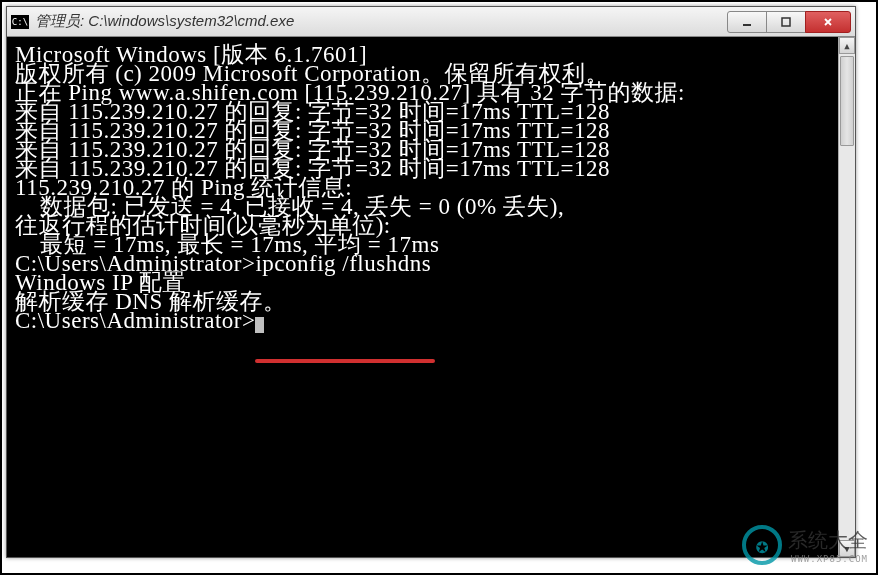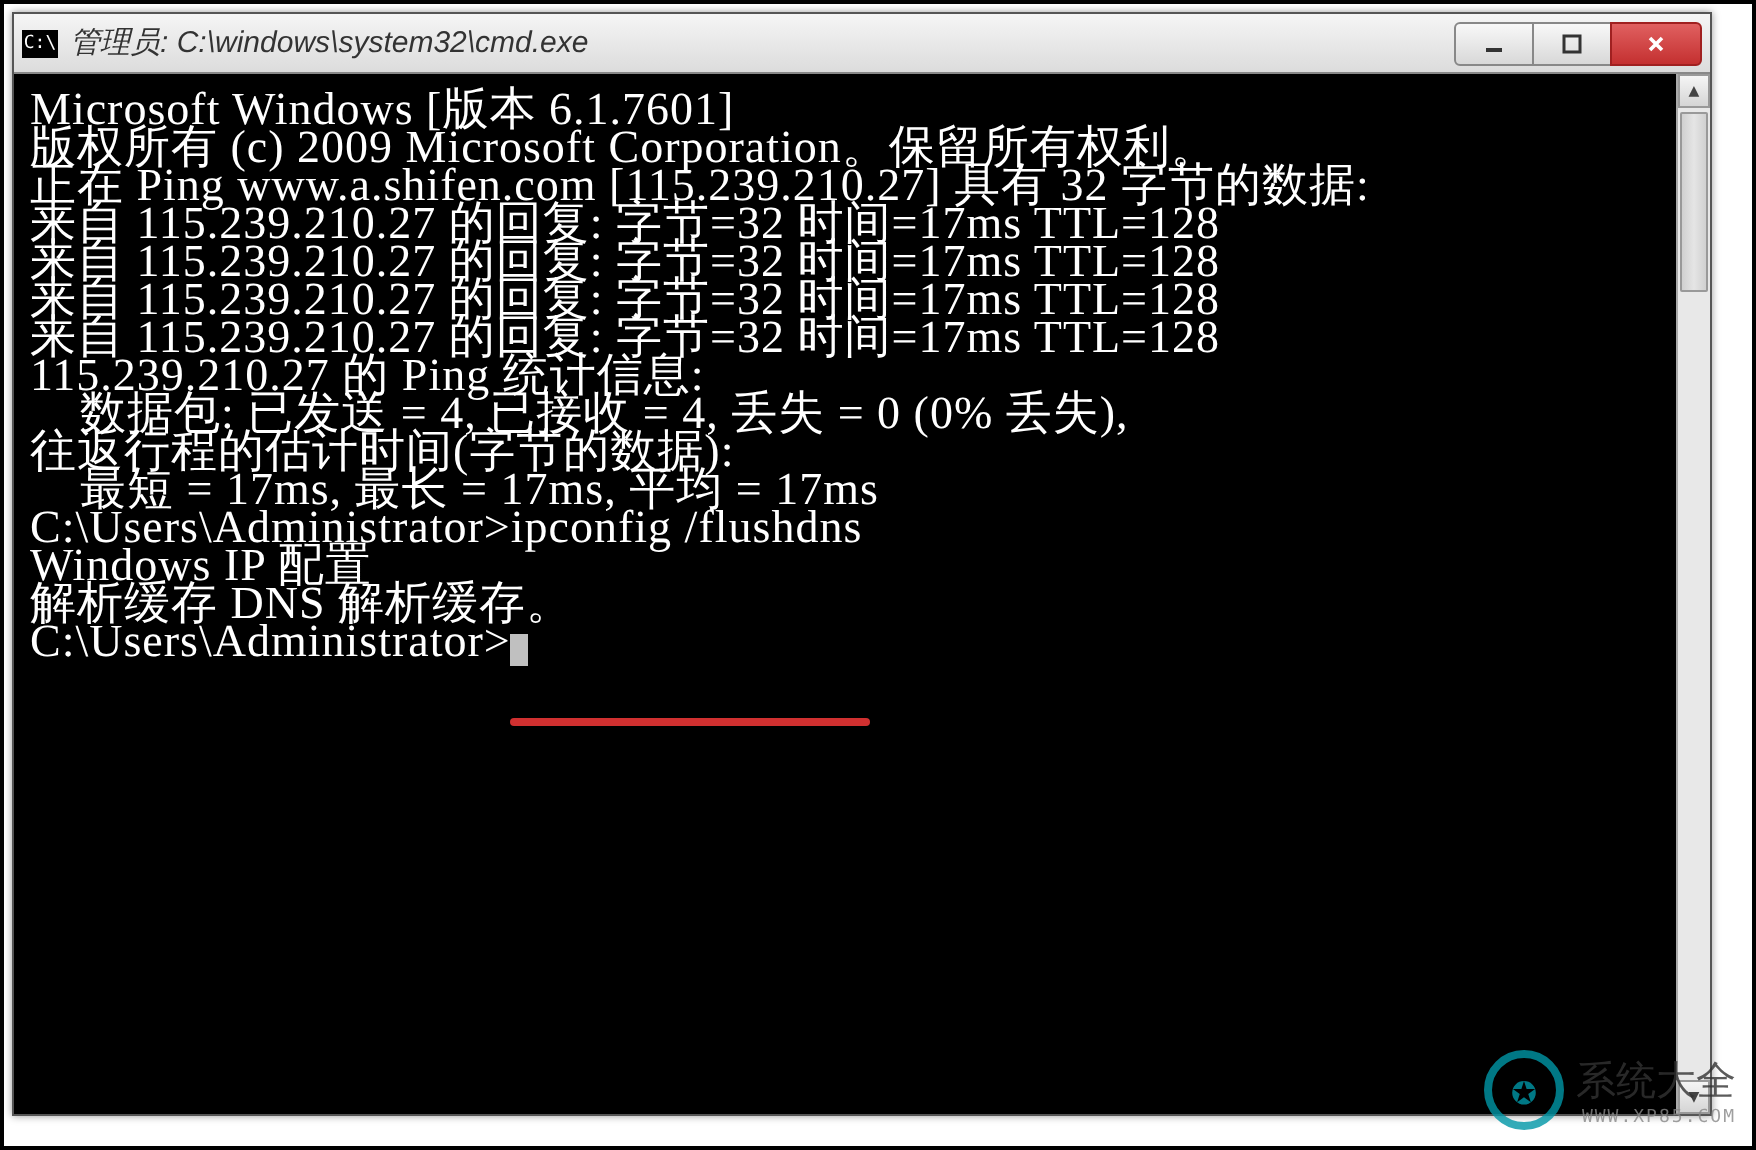--- a/index.html
+++ b/index.html
@@ -198,21 +198,21 @@
       <div class="term-line"></div>
       <div class="term-line"></div>
       <div class="term-line">正在 Ping www.a.shifen.com [115.239.210.27] 具有 32 字节的数据:</div>
       <div class="term-line">来自 115.239.210.27 的回复: 字节=32 时间=17ms TTL=128</div>
       <div class="term-line">来自 115.239.210.27 的回复: 字节=32 时间=17ms TTL=128</div>
       <div class="term-line">来自 115.239.210.27 的回复: 字节=32 时间=17ms TTL=128</div>
       <div class="term-line">来自 115.239.210.27 的回复: 字节=32 时间=17ms TTL=128</div>
       <div class="term-line"></div>
       <div class="term-line">115.239.210.27 的 Ping 统计信息:</div>
       <div class="term-line">    数据包: 已发送 = 4, 已接收 = 4, 丢失 = 0 (0% 丢失),</div>
-      <div class="term-line">往返行程的估计时间(字节的数据):</div>
+      <div class="term-line">往返行程的估计时间(以毫秒为单位):</div>
       <div class="term-line">    最短 = 17ms, 最长 = 17ms, 平均 = 17ms</div>
       <div class="term-line"></div>
       <div class="term-line">C:\Users\Administrator&gt;ipconfig /flushdns</div>
       <div class="term-line"></div>
       <div class="term-line">Windows IP 配置</div>
       <div class="term-line"></div>
       <div class="term-line">解析缓存 DNS 解析缓存。</div>
       <div class="term-line"></div>
       <div class="term-line">C:\Users\Administrator&gt;<span class="cursor-blink"></span></div>
     </div>

